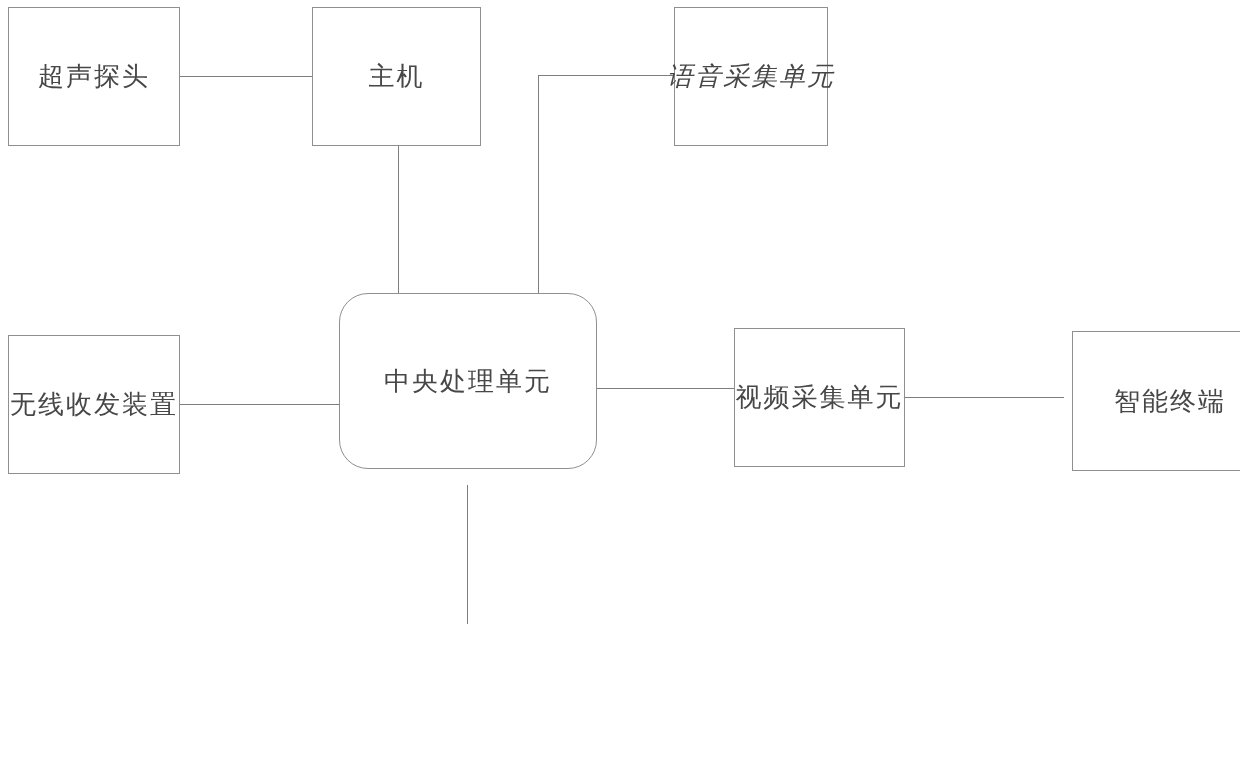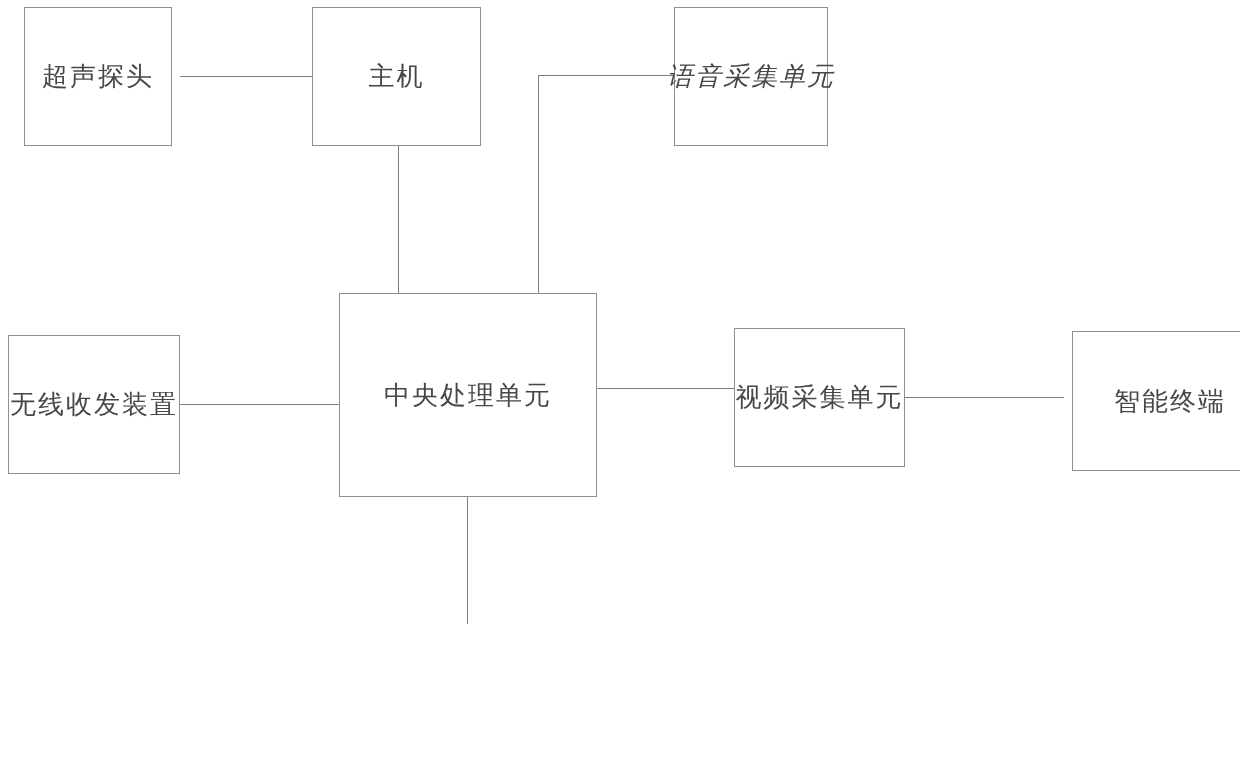--- a/index.html
+++ b/index.html
@@ -35,25 +35,25 @@
   }
   .hline, .vline {
     position: absolute;
     background: #7e7e7e;
     z-index: 1;
   }
   .hline { height: 1px; }
   .vline { width: 1px; }
 
   
-  #node-ultrasound-probe   { left: 24px;    top: 7px;   width: 148px; height: 139px; }
+  #node-ultrasound-probe   { left: 8px;    top: 7px;   width: 172px; height: 139px; }
   #node-host               { left: 312px;  top: 7px;   width: 169px; height: 139px; }
   #node-voice-capture-unit { left: 674px;  top: 7px;   width: 154px; height: 139px; font-style: italic; }
   #node-video-capture-unit { left: 8px;    top: 335px; width: 172px; height: 139px; }
-  #node-cpu                { left: 339px;  top: 293px; width: 258px; height: 204px; }
+  #node-cpu                { left: 339px;  top: 293px; width: 258px; height: 176px; border-radius: 29px; }
   #node-wireless-transceiver { left: 734px; top: 328px; width: 171px; height: 139px; }
   #node-smart-terminal     { left: 1064px; top: 331px; width: 196px; height: 140px; margin-left: 8px; }
   #node-storage-unit       { left: 385px;  top: 624px; width: 173px; height: 140px; }
 
   
   #edge-probe-host         { left: 180px; top: 76px;  width: 132px; }
   #edge-host-cpu           { left: 398px; top: 146px; height: 147px; }
   #edge-voice-cpu-h        { left: 538px; top: 75px;  width: 136px; }
   #edge-voice-cpu-v        { left: 538px; top: 75px;  height: 218px; }
   #edge-video-cpu          { left: 180px; top: 404px; width: 159px; }

